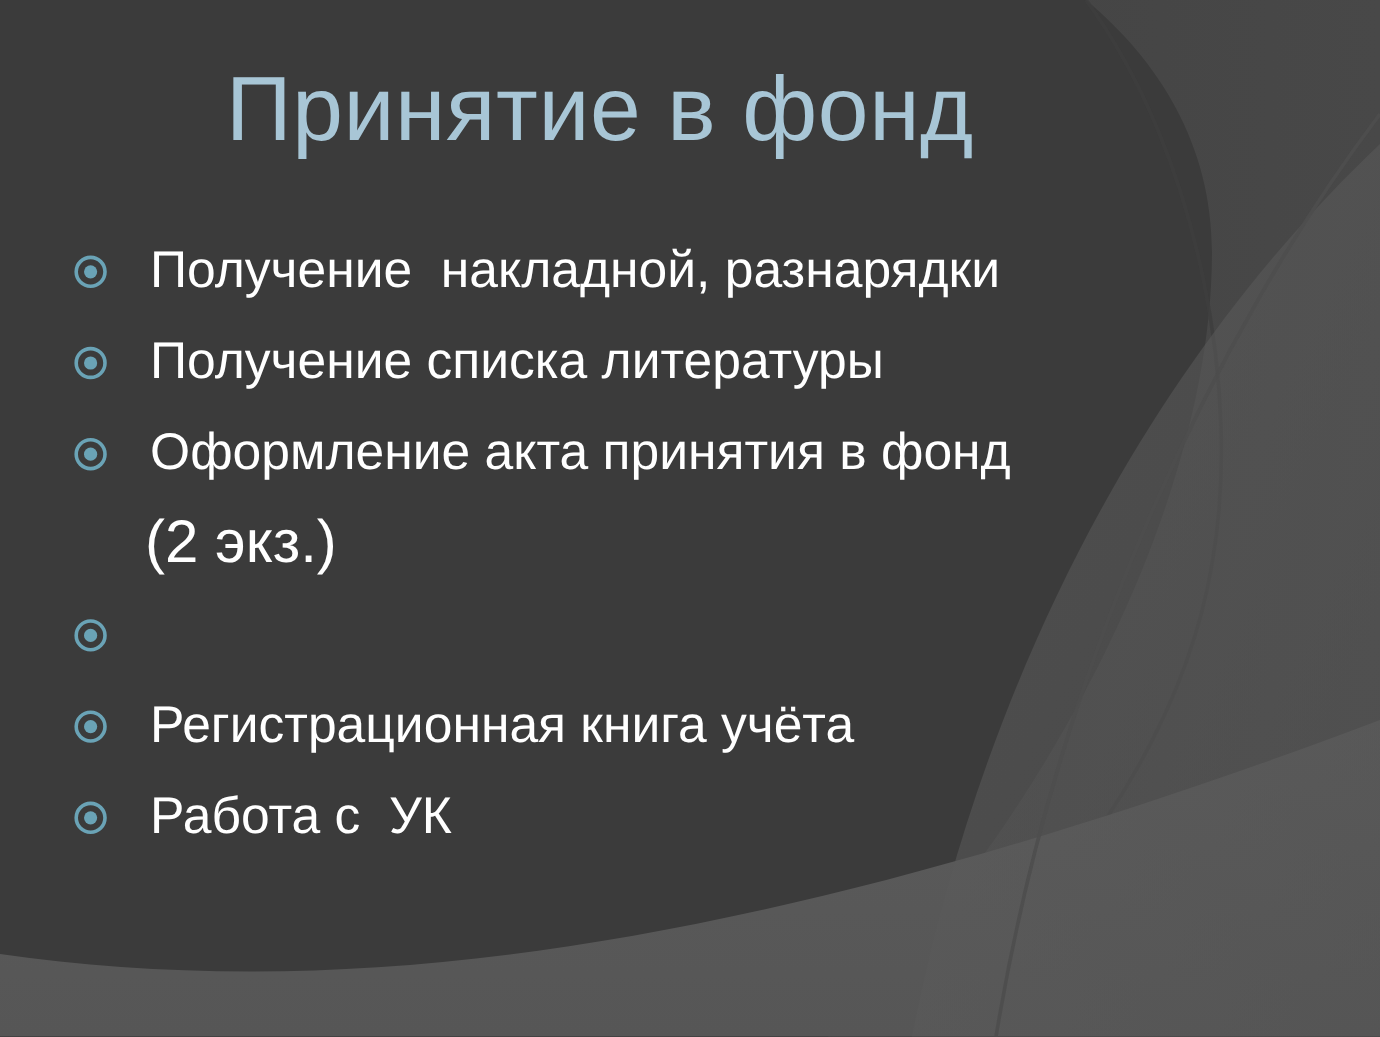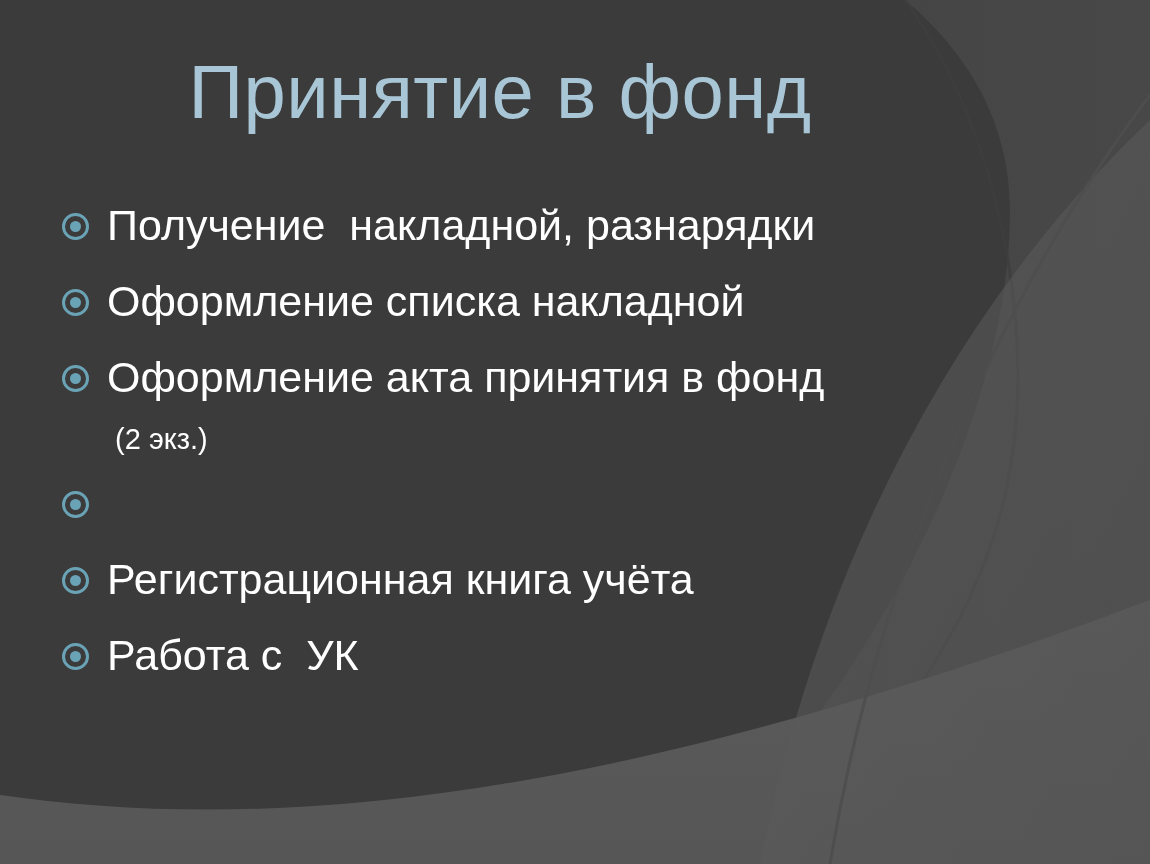--- a/index.html
+++ b/index.html
@@ -50,20 +50,21 @@
     left: 62px;
     top: 200px;
     width: 1000px;
     z-index: 5;
   }
   .bullet-row {
     display: flex;
     align-items: flex-start;
     margin-bottom: 22px;
     min-height: 54px;
+    gap: 18px;
   }
   .bullet-marker {
     flex: 0 0 auto;
     width: 27px;
     height: 27px;
     margin-top: 13px;
     margin-right: 18px;
     border-radius: 50%;
     border: 3px solid #6aa3b6;
     box-sizing: border-box;
@@ -92,21 +93,21 @@
     display: flex;
     margin-top: -6px;
     margin-bottom: 22px;
   }
   .cont-spacer {
     flex: 0 0 auto;
     width: 45px;
   }
   .cont-text {
     color: #ffffff;
-    font-size: 29px;
+    font-size: 50px;
     line-height: 1.18;
     font-weight: 400;
     white-space: pre-wrap;
   }
 </style>
 </head>
 <body>
 
 <div id="slide">
 
@@ -148,21 +149,21 @@
 
   <div id="body-block">
 
     <div class="bullet-row">
       <span class="bullet-marker"></span>
       <span class="bullet-text">Получение  накладной, разнарядки</span>
     </div>
 
     <div class="bullet-row">
       <span class="bullet-marker"></span>
-      <span class="bullet-text">Оформление списка накладной</span>
+      <span class="bullet-text">Получение списка литературы</span>
     </div>
 
     <div class="bullet-row">
       <span class="bullet-marker"></span>
       <span class="bullet-text">Оформление акта принятия в фонд</span>
     </div>
     <div class="cont-row">
       <span class="cont-spacer"></span>
       <span class="cont-text"> (2 экз.)</span>
     </div>

